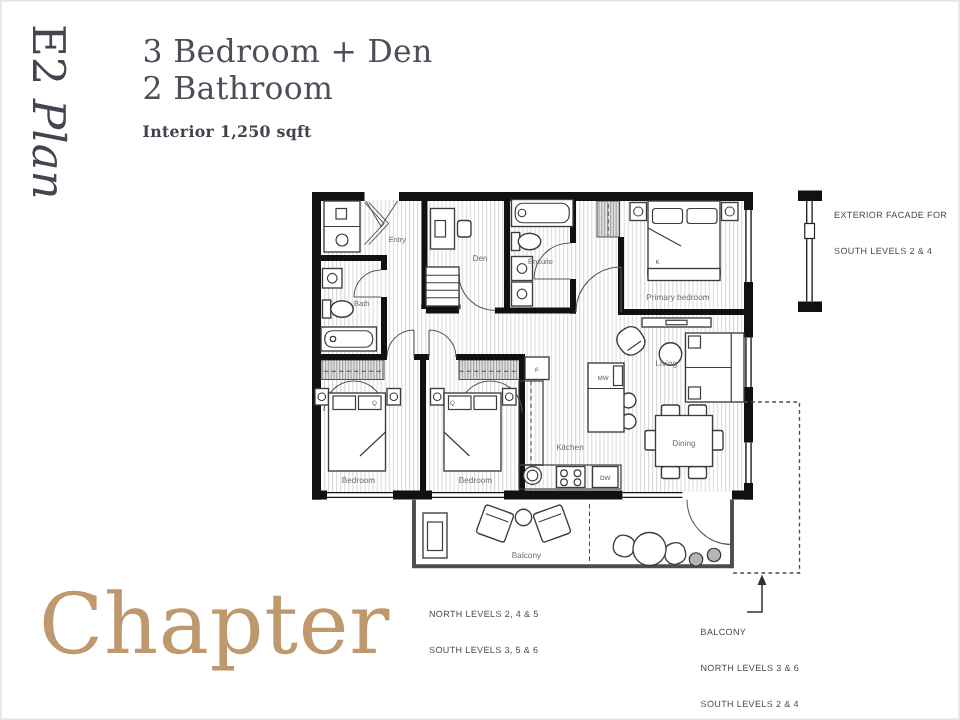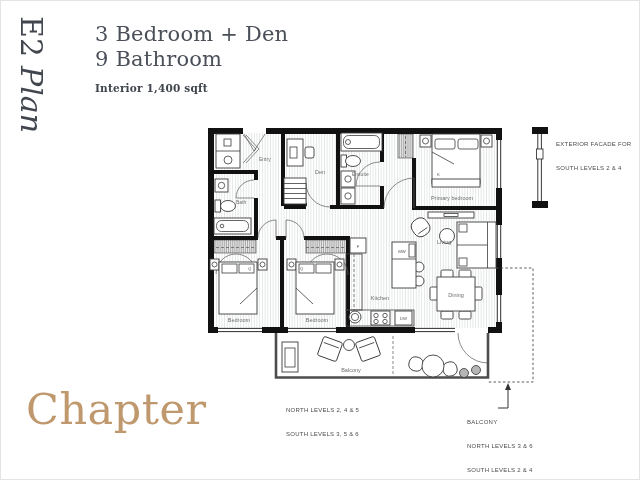--- a/index.html
+++ b/index.html
@@ -26,39 +26,39 @@
   .win{stroke:#161616;stroke-width:.9;}
   .dash{stroke:#555;stroke-width:.7;stroke-dasharray:3 2;fill:none;}
   
   .ann{position:absolute;font-size:6px;line-height:8px;letter-spacing:.25px;color:#4c4c4c;
        font-family:"Liberation Sans",sans-serif;white-space:pre;}
   .facade-note{left:556px;top:124px;}
   .levels-left{left:286px;top:390px;}
   .balcony-callout{left:467px;top:402px;}
   
   .logo{position:absolute;left:26px;top:384px;font-family:"DejaVu Serif",serif;
-        font-size:43px;color:#bf986d;letter-spacing:.5px;}
+        font-size:56px;color:#bf986d;letter-spacing:.5px;}
 </style>
 </head>
 <body>
 
 <div class="sheet">
 
   <div class="plan-name">
     <span>E2</span>
     <span class="plan-word">Plan</span>
   </div>
 
   <div class="hdr">
     <div>3 Bedroom + Den</div>
-    <div>9 Bathroom</div>
+    <div>2 Bathroom</div>
   </div>
 
   <div class="sqft">
-    <div>Interior 1,400 sqft</div>
+    <div>Interior 1,250 sqft</div>
   </div>
 
   <svg class="plan-svg" width="360" height="317" viewBox="195 113 360 317">
     <defs>
       <pattern id="plank" width="2.7" height="10" patternUnits="userSpaceOnUse">
         <rect width="2.7" height="10" fill="#ffffff"></rect>
         <line x1="0.4" y1="0" x2="0.4" y2="10" stroke="#cbced0" stroke-width="0.55"></line>
       </pattern>
       <pattern id="dense" width="1.9" height="6" patternUnits="userSpaceOnUse">
         <rect width="1.9" height="6" fill="#e9e9e9"></rect>

